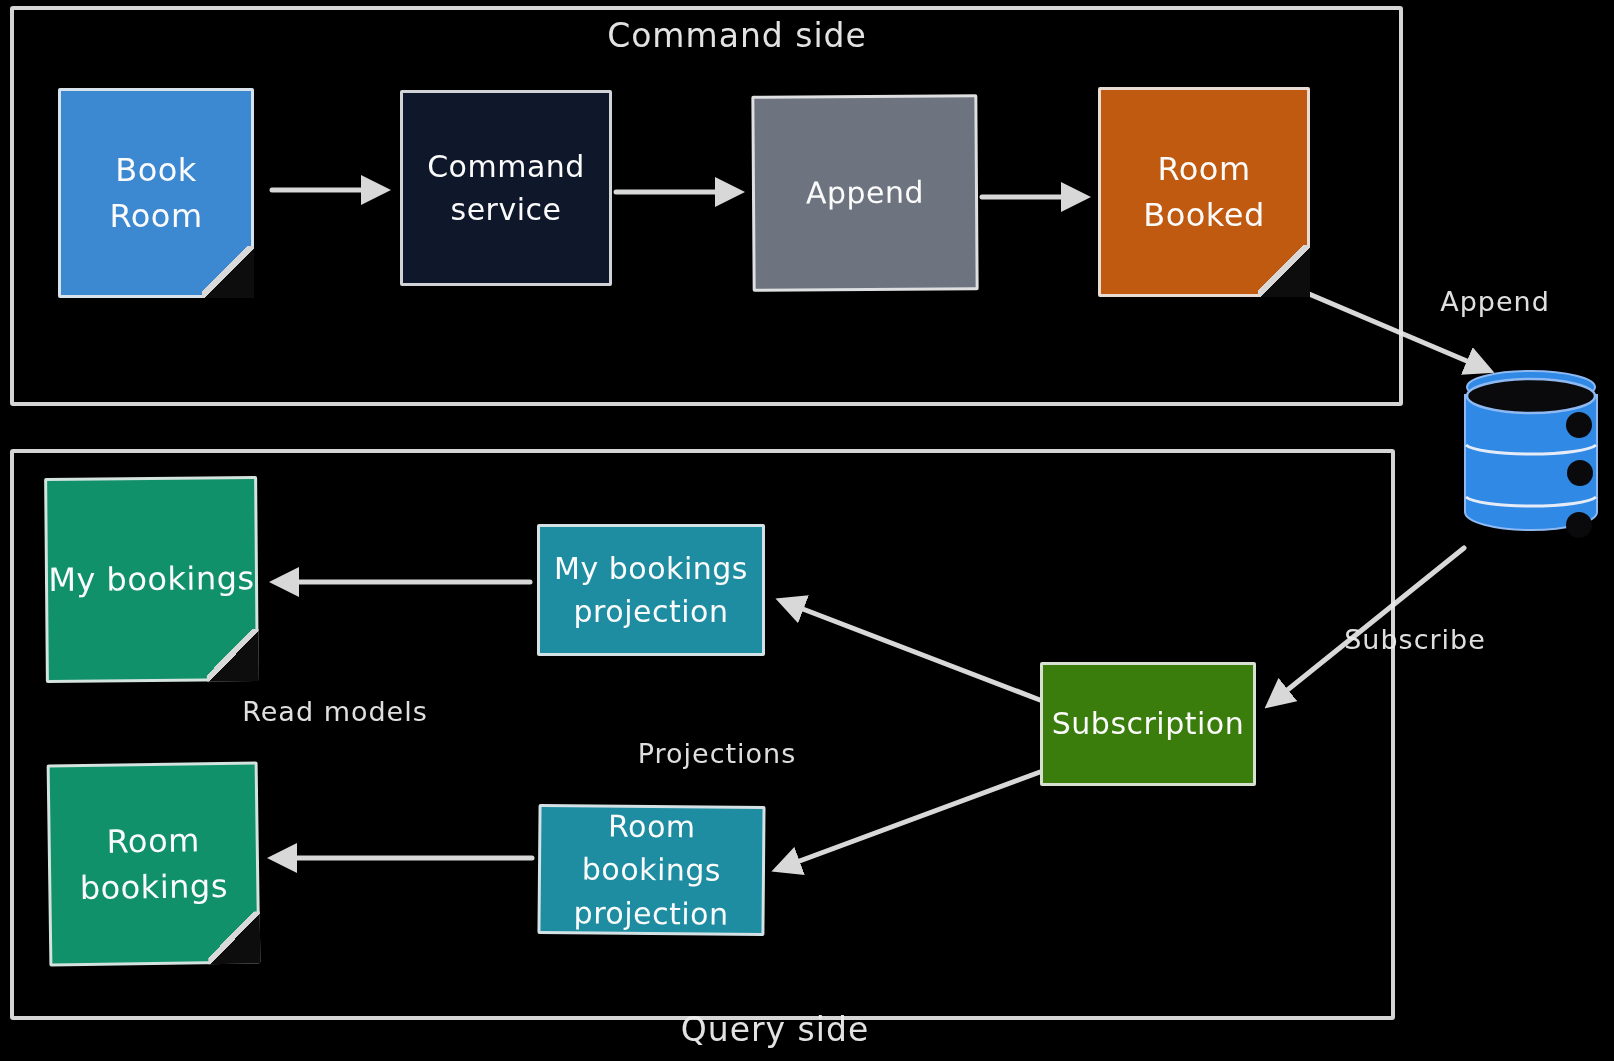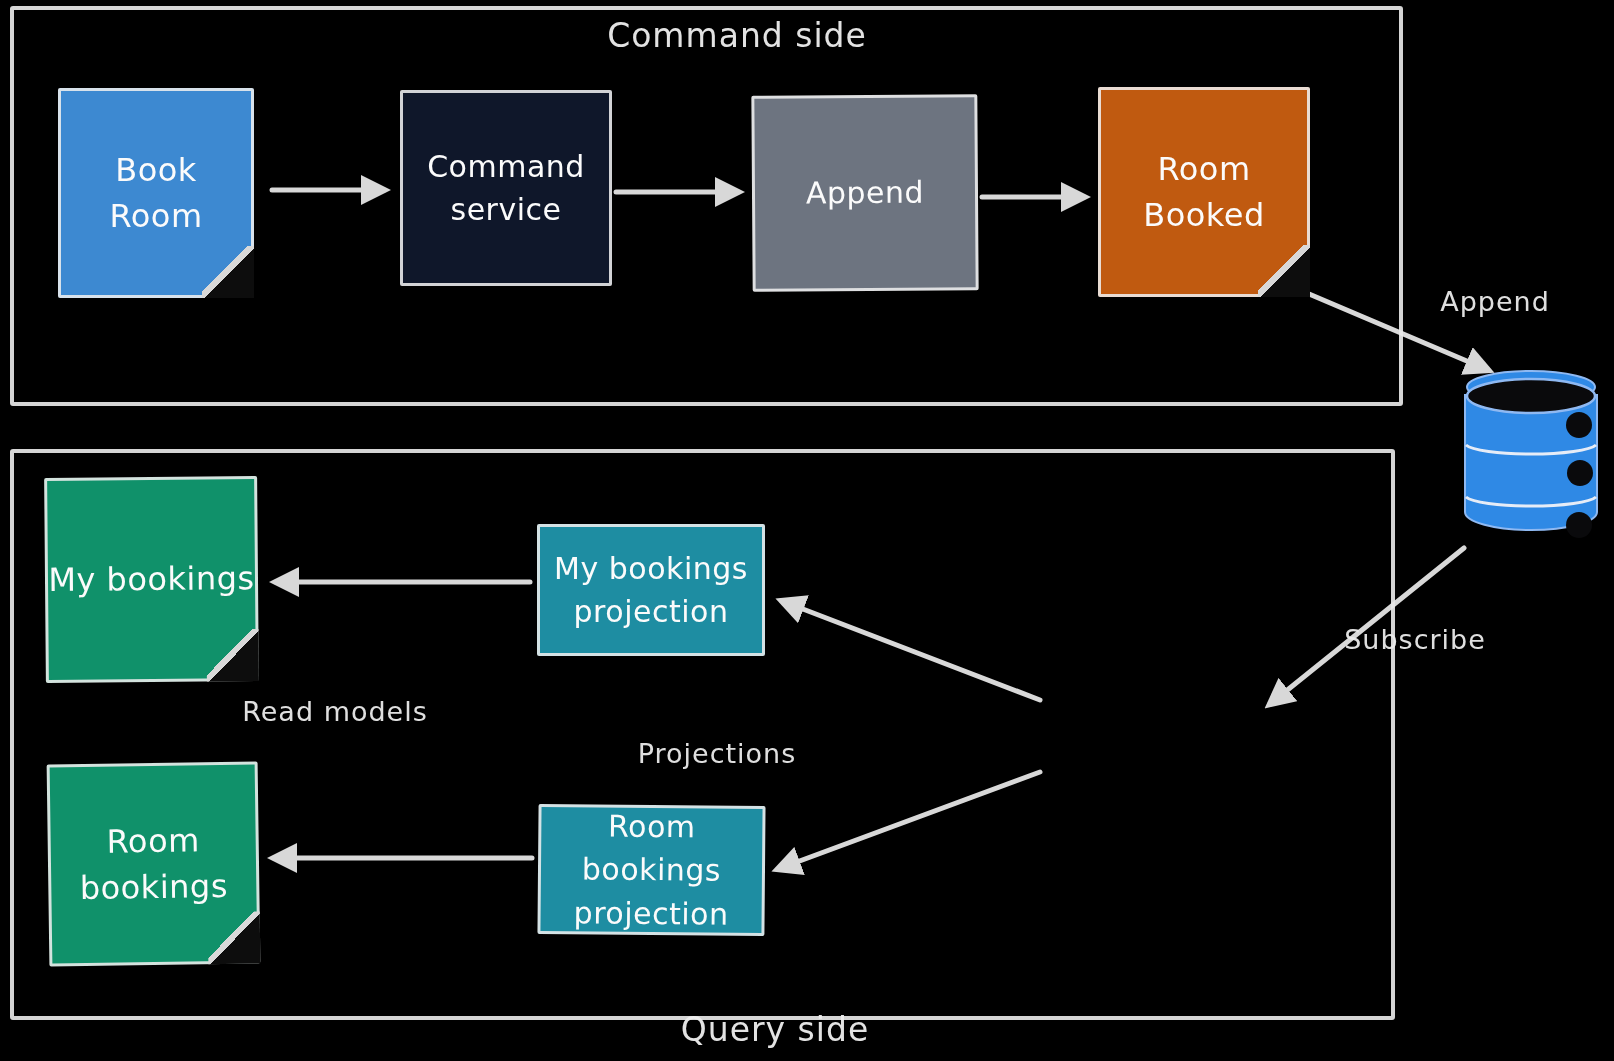--- a/index.html
+++ b/index.html
@@ -101,20 +101,23 @@
   <div class="node sticky" style="left: 45px; top: 477px; width: 213px; height: 205px; transform: rotate(-0.5deg); background: rgb(16, 145, 106);">
     <div class="node-label">My bookings</div>
     <div class="fold"></div>
   </div>
 
   <div class="node" style="left: 537px; top: 524px; width: 228px; height: 132px; background: rgb(30, 141, 162);">
     <div class="node-label">My bookings
 projection</div>
   </div>
 
+  <div class="node" style="left: 1040px; top: 662px; width: 216px; height: 124px; background: rgb(59, 125, 12);">
+    <div class="node-label">Subscription</div>
+  </div>
 
   <div class="node sticky" style="left: 48px; top: 763px; width: 211px; height: 202px; transform: rotate(-0.8deg); background: rgb(16, 145, 106);">
     <div class="node-label">Room
 bookings</div>
     <div class="fold"></div>
   </div>
 
   <div class="node" style="left: 538px; top: 805px; width: 227px; height: 130px; transform: rotate(0.5deg); background: rgb(30, 141, 162);">
     <div class="node-label">Room
 bookings

